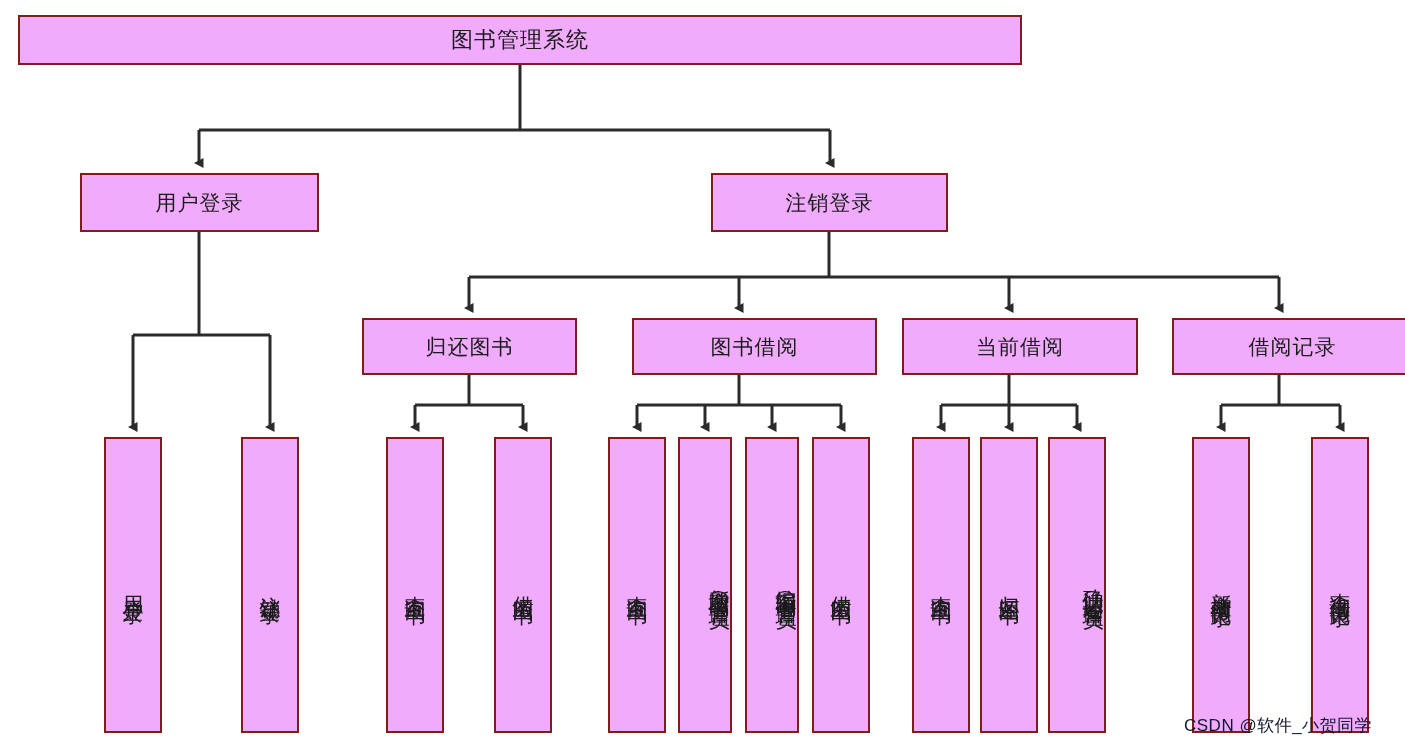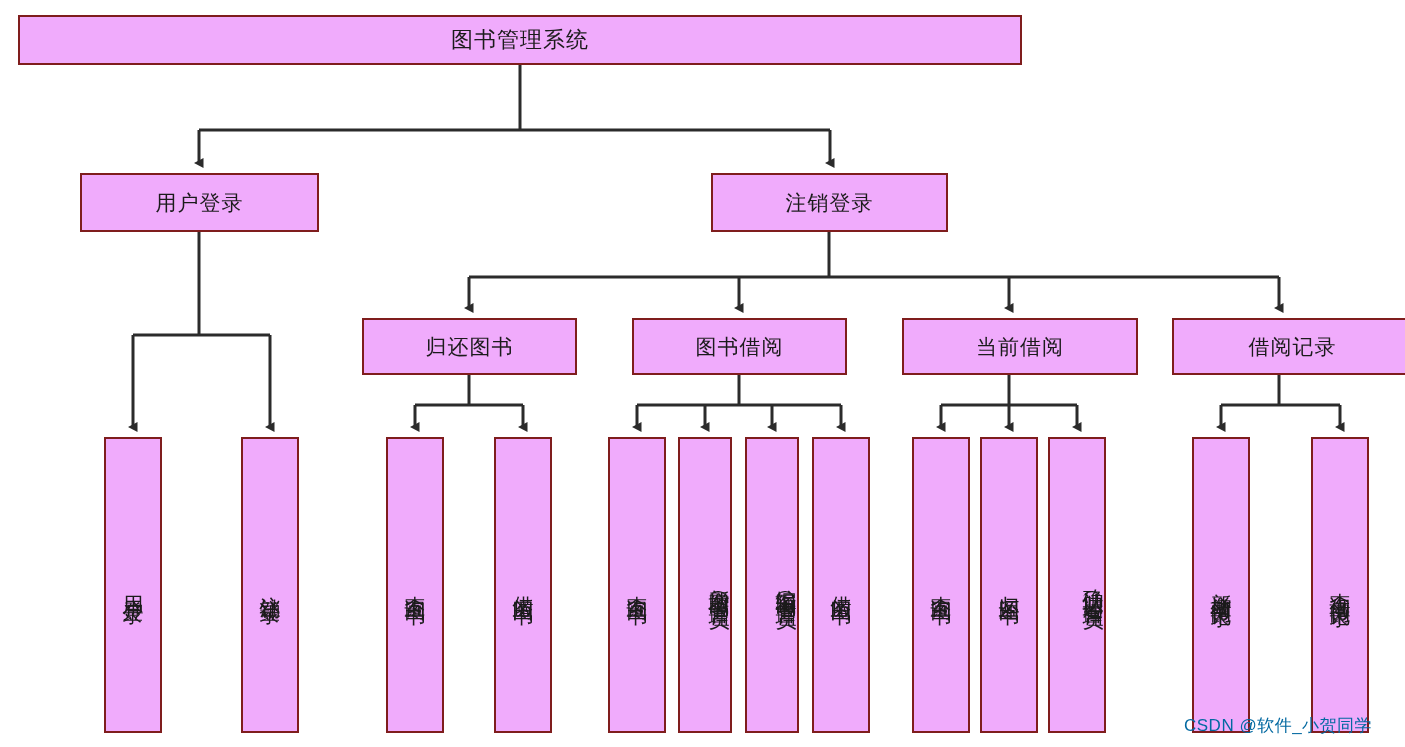--- a/index.html
+++ b/index.html
@@ -55,21 +55,21 @@
     justify-content: center;
   }
   .node.v.topalign {
     align-items: flex-start;
   }
   .watermark {
     position: absolute;
     left: 1184px;
     top: 714px;
     font-size: 17px;
-    color: #0369a1;
+    color: #0f172a;
     white-space: nowrap;
     z-index: 3;
     letter-spacing: 0.5px;
   }
 </style>
 </head>
 <body>
 
 <div id="canvas">
 
@@ -124,21 +124,21 @@
   </svg>
 
   <div class="node h root" style="left:18px; top:15px; width:1004px; height:50px;">图书管理系统</div>
 
   <div class="node h" style="left:80px; top:173px; width:239px; height:59px;">用户登录</div>
 
   <div class="node h" style="left:711px; top:173px; width:237px; height:59px;">注销登录</div>
 
   <div class="node h" style="left:362px; top:318px; width:215px; height:57px;">归还图书</div>
 
-  <div class="node h" style="left:632px; top:318px; width:215px; height:57px;">图书借阅</div>
+  <div class="node h" style="left:632px; top:318px; width:245px; height:57px;">图书借阅</div>
 
   <div class="node h" style="left:902px; top:318px; width:236px; height:57px;">当前借阅</div>
 
   <div class="node h" style="left:1172px; top:318px; width:241px; height:57px;">借阅记录</div>
 
   <div class="node v" style="left:104px; top:437px; width:58px; height:296px; align-items:center;">用户登录</div>
 
   <div class="node v" style="left:241px; top:437px; width:58px; height:296px; align-items:center;">注销登录</div>
 
   <div class="node v" style="left:386px; top:437px; width:58px; height:296px; align-items:center;">查询图书</div>

